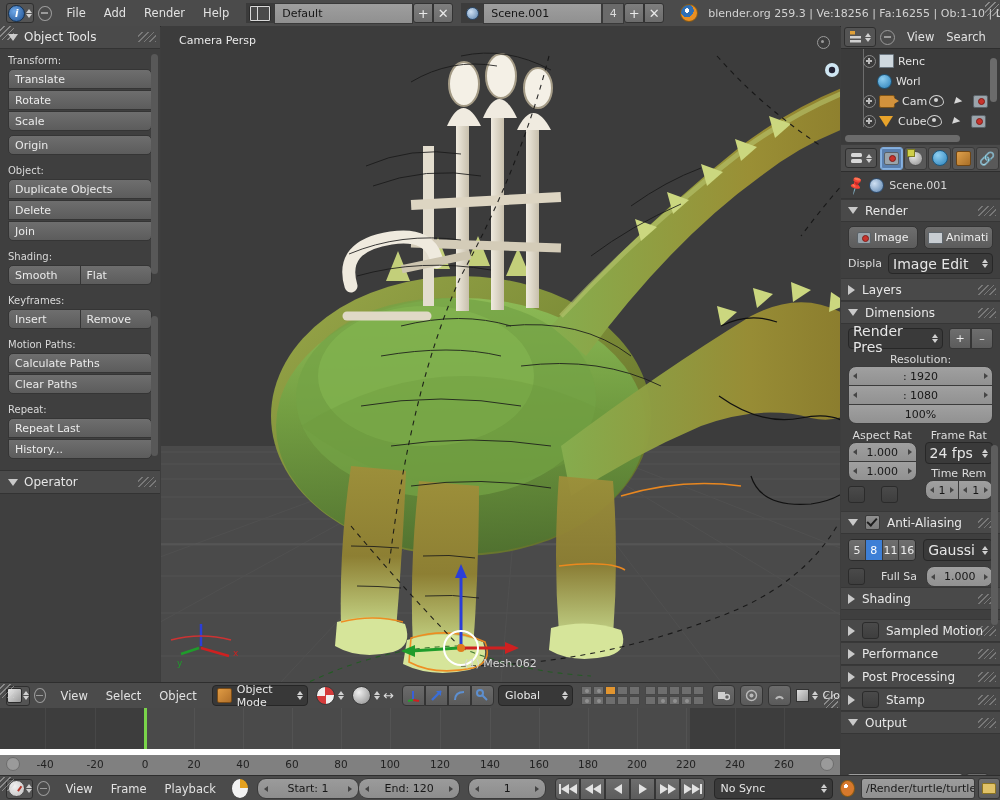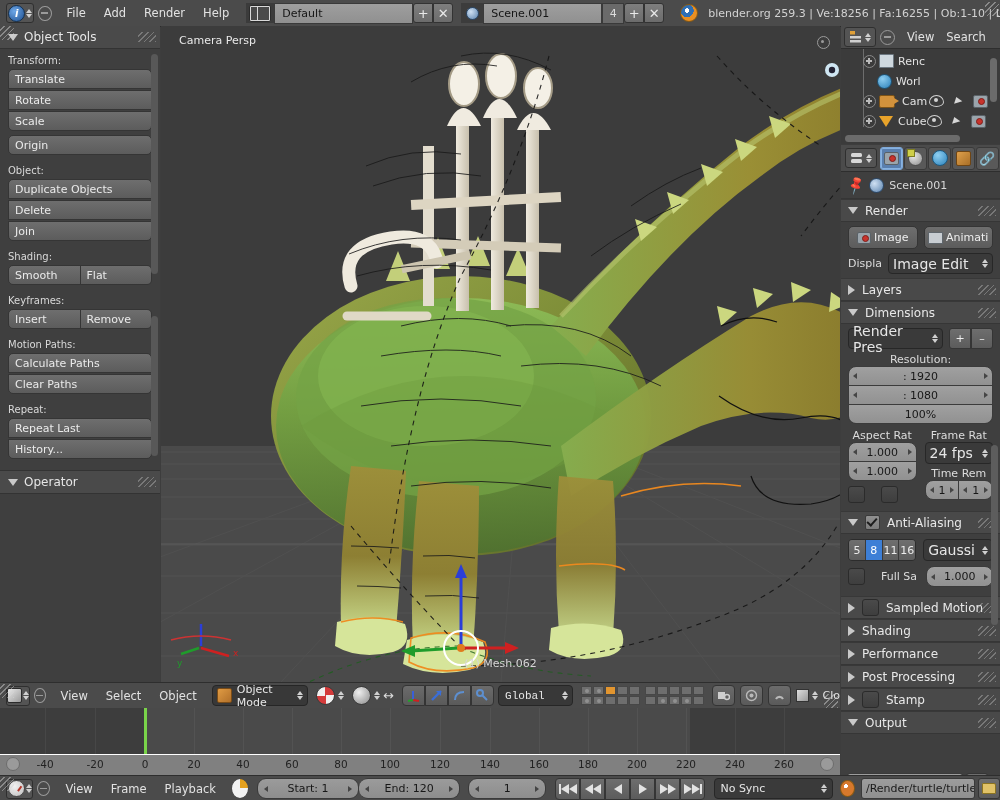--- a/index.html
+++ b/index.html
@@ -153,21 +153,21 @@
   .pathfield{width:110px;height:19px;background:linear-gradient(#9d9d9d,#8f8f8f);border:1px solid #3a3a3a;
      border-radius:3px;color:#1a1a1a;font-size:11px;display:flex;align-items:center;padding-left:4px;overflow:hidden;}
   .folder{width:20px;height:19px;background:linear-gradient(#6e6e6e,#5c5c5c);border:1px solid #353535;border-radius:3px;
      display:flex;align-items:center;justify-content:center;}
   .folder:after{content:"";width:12px;height:9px;background:#e0c268;border:1px solid #8c7420;border-radius:1px 2px 1px 1px;}
   #props-scroll{position:absolute;right:2px;top:300px;width:7px;height:180px;background:#5d5d5d;border-radius:4px;}
 
   
   #timeline{position:absolute;left:0;top:708px;width:840px;height:67px;background:#3d3d3d;overflow:hidden;}
   #tl-inrange{position:absolute;left:144px;top:0;width:546px;height:47px;background:#4a4a4a;}
-  #tl-ruler{position:absolute;left:0;bottom:0;width:840px;height:20px;background:#808080;border-top:1px solid #ffffff;}
+  #tl-ruler{position:absolute;left:0;bottom:0;width:840px;height:20px;background:#808080;border-top:6px solid #ffffff;}
   .tick{position:absolute;top:3px;font-size:10.5px;color:#222;transform:translateX(-50%);}
   #playhead{position:absolute;left:144px;top:0;width:3px;height:47px;background:#7ad44a;}
   .tl-knob{position:absolute;width:12px;height:12px;border-radius:50%;background:#9a9a9a;border:1px solid #6c6c6c;bottom:4px;}
   .vline{position:absolute;top:0;width:1px;height:47px;background:rgba(255,255,255,.055);}
   #tl-hdr{position:absolute;left:0;top:775px;width:1000px;height:25px;background:#4b4b4b;border-top:1px solid #2e2e2e;
      display:flex;align-items:center;overflow:hidden;}
   .clockico{width:19px;height:19px;border-radius:50%;background:radial-gradient(circle at 38% 35%,#f2f2f2,#bdbdbd);
      border:1px solid #4a4a4a;position:relative;}
   .clockico:after{content:"";position:absolute;left:8px;top:4px;width:1.5px;height:6px;background:#b4372c;
      transform-origin:bottom center;transform:rotate(35deg);}
@@ -548,21 +548,21 @@
       </div>
       <div class="icobtn" style="border-radius:0 4px 4px 0;">
         <svg width="13" height="13">
             <circle cx="4" cy="4" r="3" stroke="#5d8fd0" stroke-width="2" fill="none"></circle>
         <line x1="6" y1="6" x2="11" y2="11" stroke="#5d8fd0" stroke-width="2"></line>
           </svg>
       </div>
     </div>
 
     <div class="modesel" style="width:88px;margin-left:4px;">
-      <span style="flex:1;padding-left:2px;font-family:Liberation Mono, monospace;">Global</span>
+      <span style="flex:1;padding-left:2px;">Global</span>
       <span class="spin">
           <i class="u"></i>
           <i class="d"></i>
         </span>
     </div>
 
     <div style="display:flex;gap:5px;margin-left:8px;">
       <div class="layergrid">
         <i class="dot"></i>
           <i class="dot"></i>
@@ -848,29 +848,29 @@
         <span class="toggle-sq"></span>
         <span style="font-size:11px;color:#dcdcdc;">Full Sa</span>
       </div>
       <div class="numfield nf-one" style="flex:.95;height:19px;">
         <span class="arrL"></span>
           <span>1.000</span>
           <span class="arrR"></span>
         </div>
     </div>
 
+    <div class="psec">
+      <span class="tri right"></span>
+      <span>Shading</span>
+      <span class="grip"></span>
+    </div>
     <div class="psec" style="margin-top:9px;">
       <span class="tri right"></span>
       <span class="toggle-sq"></span>
       <span>Sampled Motion</span>
-      <span class="grip"></span>
-    </div>
-    <div class="psec">
-      <span class="tri right"></span>
-      <span>Shading</span>
       <span class="grip"></span>
     </div>
     <div class="psec">
       <span class="tri right"></span>
       <span>Performance</span>
       <span class="grip"></span>
     </div>
     <div class="psec">
       <span class="tri right"></span>
       <span>Post Processing</span>

